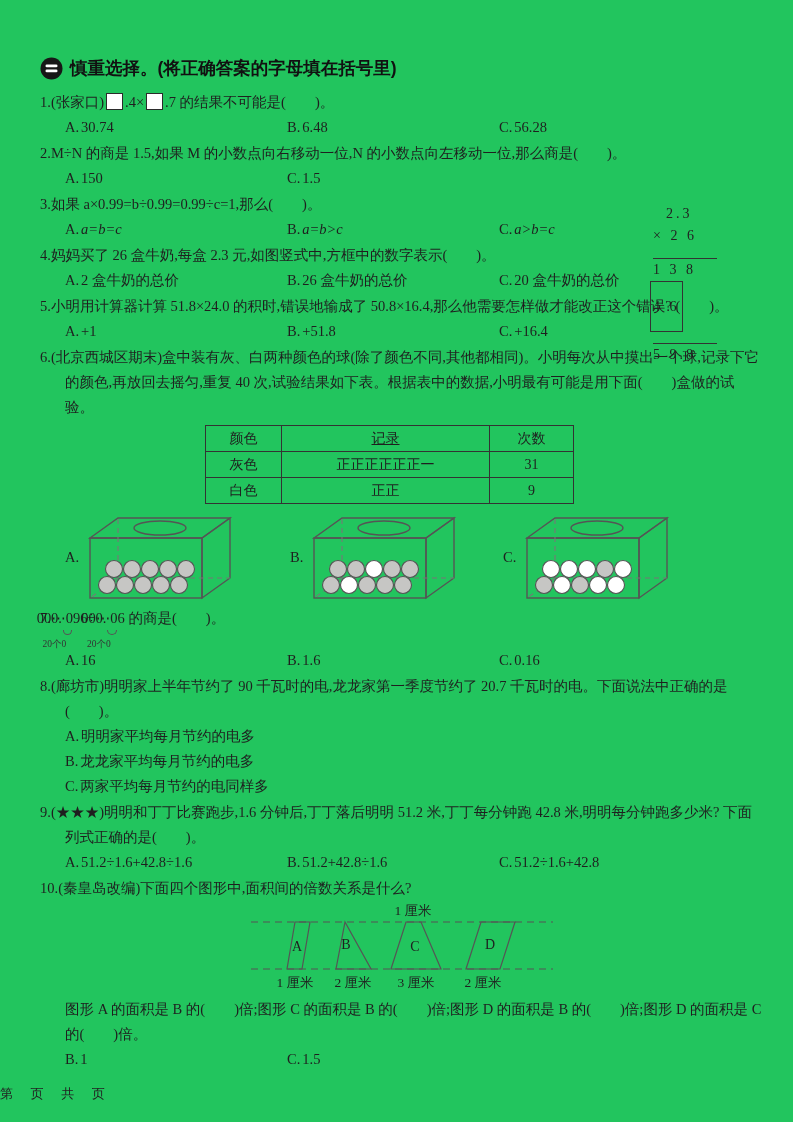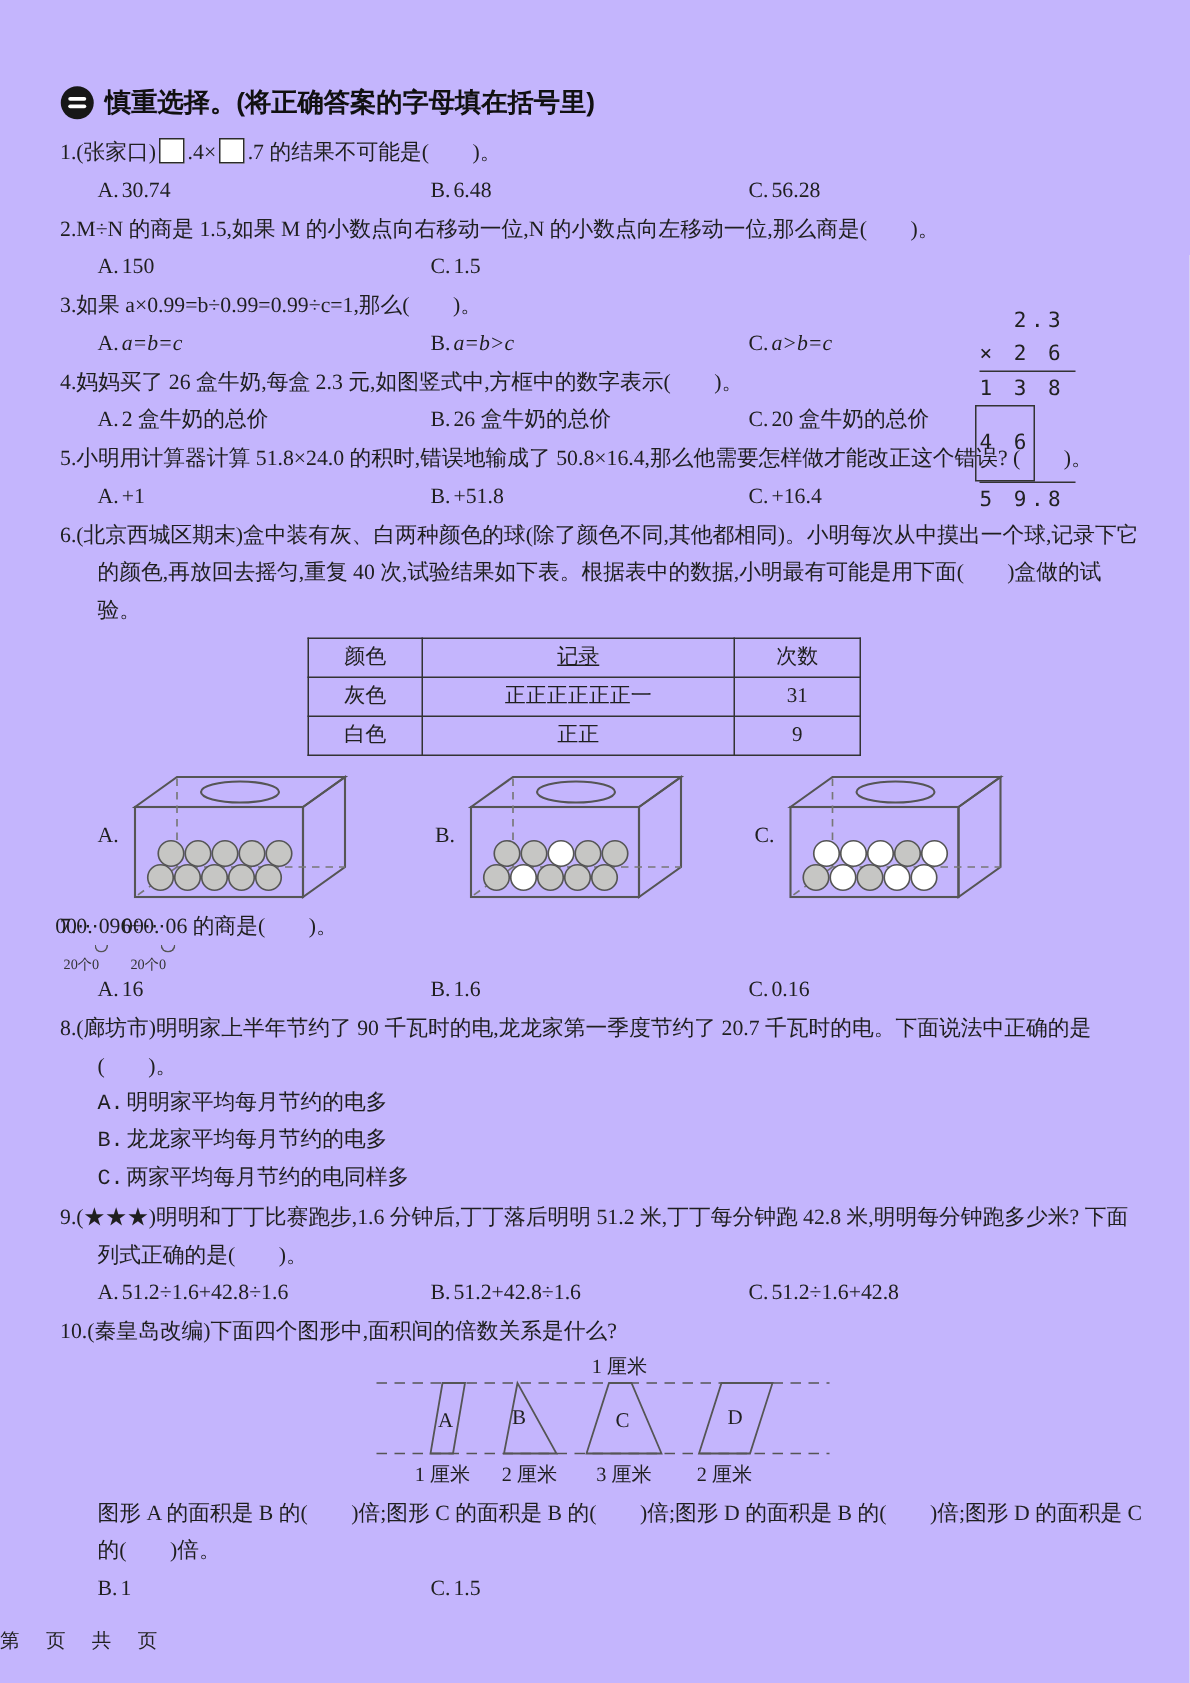--- a/index.html
+++ b/index.html
@@ -1,53 +1,53 @@
 <!DOCTYPE html>
 <html><head>
 <meta charset="utf-8">
 <style>
   * { margin:0; padding:0; box-sizing:border-box; }
   html,body { background:#e8e8e6; }
   .page {
     position:relative;
     width:793px; height:1122px;
     margin:0 auto;
-    background:#c4b5fd;
+    background:#22c55e;
     color:#1f1f1f;
     font-family:"Liberation Serif","DejaVu Serif",serif;
     font-size:14.5px;
     line-height:25px;
     overflow:hidden;
   }
   .content { position:absolute; top:56px; left:40px; width:722px; }
 
   
   .sec-header { display:flex; align-items:center; gap:7px; margin-bottom:9px;
     font-family:"Liberation Sans","DejaVu Sans",sans-serif; font-weight:bold; font-size:17.5px; color:#111; }
   .sec-icon { flex:0 0 auto; display:inline-block; }
 
   
   .q { padding-left:25px; text-indent:-25px; margin-bottom:1px; }
   .qline { display:block; }
   .opts { display:grid; grid-template-columns:222px 212px 1fr; text-indent:0; }
-  .opts-stack { text-indent:0;font-family:Liberation Mono, monospace; }
+  .opts-stack { text-indent:0; }
   .opt { white-space:nowrap; }
   .opt-label { margin-right:2px; }
   .italic-vals .opt-value { font-style:italic; }
 
   
   .sq { display:inline-block; width:17px; height:17px; border:1.2px solid #2b2b2b;
         vertical-align:-3px; margin:0 2px; background:#fff; }
 
   
   .mult { position:absolute; top:203px; left:653px;
     font-family:"DejaVu Sans Mono","Liberation Mono",monospace;
     font-size:14px; line-height:22px; color:#222; }
-  .mult .r { white-space:pre; letter-spacing:3px; width:64px; }
-  .mult .rule { border-top:1.2px solid #333; }
+  .mult .r { white-space:pre; letter-spacing:3px; width:64px;font-family:Liberation Serif, serif; }
+  .mult .rule { border-top:1.2px solid #333;margin-top:11px; }
   .mbox { display:inline-block; border:1px solid #333; padding:15px 2px; margin-left:-3px; line-height:19px; }
 
   
   .tally-wrap { text-indent:0; margin:5px 0 6px 140px; }
   table.tally { border-collapse:collapse; text-align:center; font-size:14px; }
   table.tally th, table.tally td { border:1.2px solid #333; font-weight:normal; height:23px; padding:0 6px; }
   table.tally .c1 { width:76px; } table.tally .c2 { width:208px;text-decoration:underline; } table.tally .c3 { width:84px; }
 
   
   .boxes-row { display:grid; grid-template-columns:225px 213px 1fr; text-indent:0; margin:4px 0 2px 0; }

